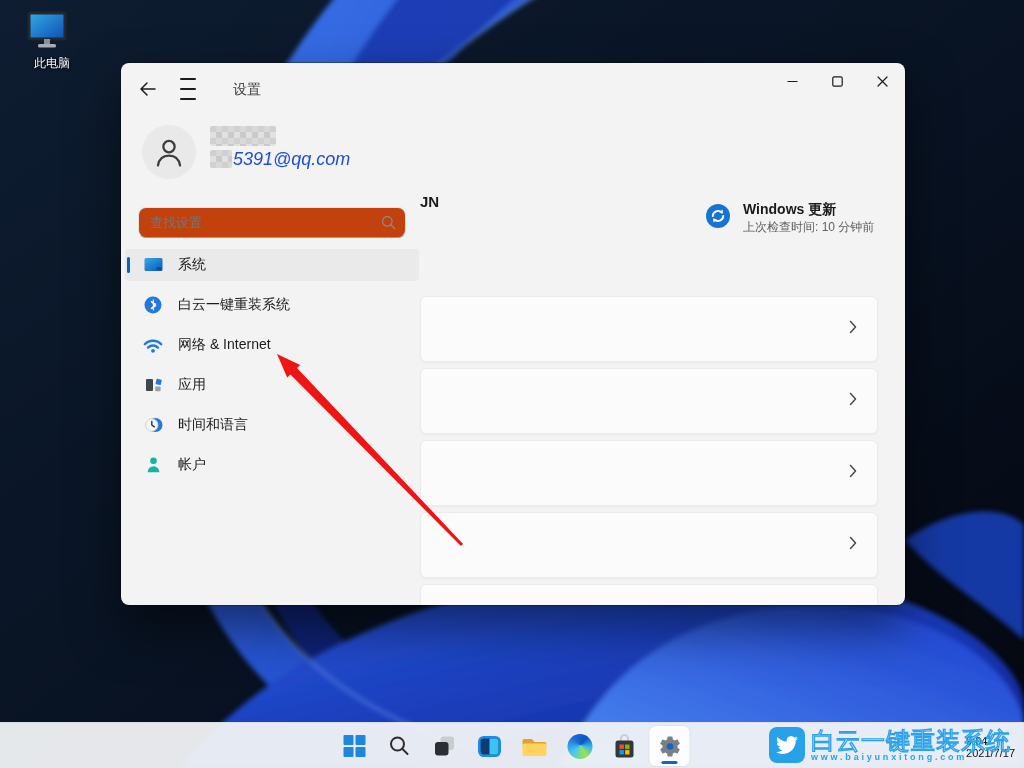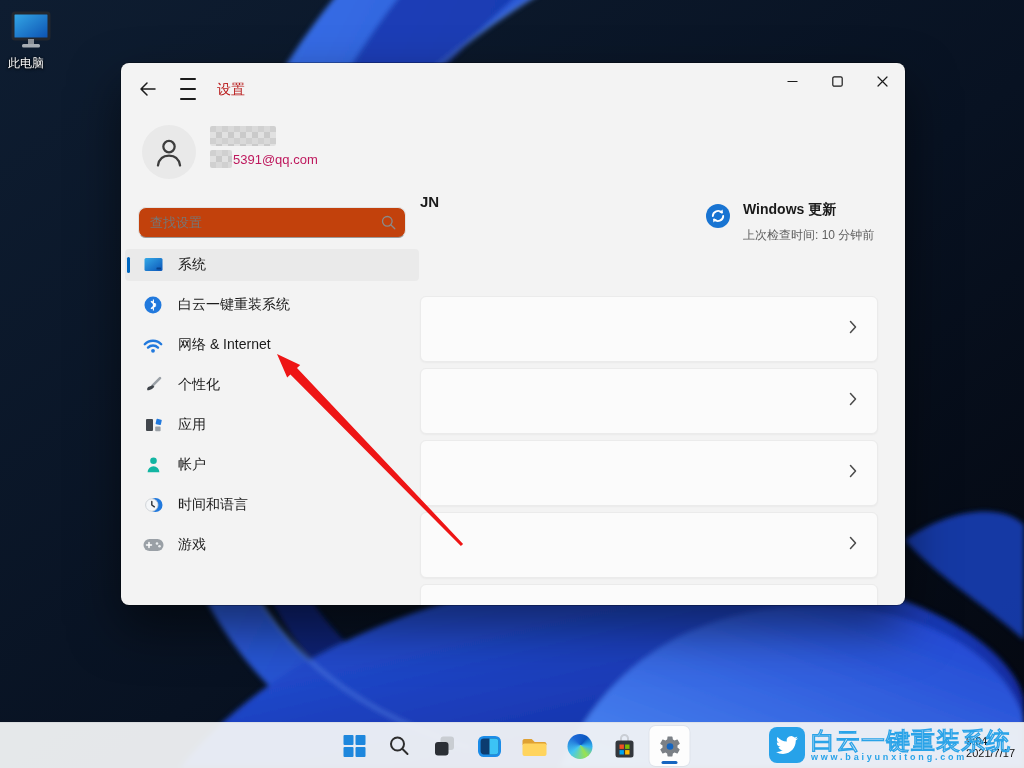--- a/index.html
+++ b/index.html
@@ -4,47 +4,47 @@
 <style>
   * { margin:0; padding:0; box-sizing:border-box; }
   html,body { width:1024px; height:768px; overflow:hidden; }
   body { font-family:"Liberation Sans","DejaVu Sans",sans-serif; }
   #stage { position:relative; width:1024px; height:768px; overflow:hidden; background:#070d1a; }
 
   
   .wallpaper { position:absolute; inset:0; z-index:0; }
 
   
-  .desktop-icon { position:absolute; left:8px; top:10px; width:62px; z-index:1; text-align:left; cursor:default; }
+  .desktop-icon { position:absolute; left:8px; top:10px; width:62px; z-index:1; text-align:right; cursor:default; }
   .desktop-icon .dlabel { display:block; margin-top:1px; font-size:12px; color:#fff; text-shadow:0 1px 3px rgba(0,0,0,.95), 0 0 2px rgba(0,0,0,.8); }
 
   
   .win { position:absolute; left:121px; top:63px; width:784px; height:542px; z-index:3;
          background:#f3f3f3; border-radius:8px; overflow:hidden;
          box-shadow:0 0 0 1px rgba(0,0,0,.28), 0 22px 50px rgba(0,0,0,.5); } 
 
   .win .back { position:absolute; left:14px; top:13px; width:26px; height:26px; display:grid; place-items:center; }
   .win .hamburger { position:absolute; left:54px; top:13px; width:26px; height:26px; display:grid; place-items:center; }
   .hamburger i { display:block; width:16px; height:2px; background:#1b1b1b; border-radius:1px; }
   .hamburger i + i { margin-top:4px; }
-  .win-title { position:absolute; left:96px; top:18px; font-size:14px; color:#b91c1c; }
+  .win-title { position:absolute; left:112px; top:18px; font-size:14px; color:#404040; }
 
   .win-controls { position:absolute; right:0; top:0; display:flex; }
   .win-controls .wbtn { width:45px; height:36px; display:grid; place-items:center; }
 
   .avatar { position:absolute; left:21px; top:62px; width:54px; height:54px; border-radius:50%;
             background:#e9e9e9; display:grid; place-items:center; }
 
   .mosaic { background:
       conic-gradient(#d8d8d8 90deg,#c8c8c8 0 180deg,#e1e1e1 0 270deg,#cfcfcf 0);
       background-size:12px 12px; border-radius:2px; opacity:.95; }
   .name-mosaic { position:absolute; left:89px; top:63px; width:66px; height:20px; }
   .email-row { position:absolute; left:89px; top:86px; height:20px; display:flex; align-items:center; }
   .email-mosaic { width:22px; height:18px; margin-right:1px; }
-  .email-text { font-size:13px; color:#be185d; }
+  .email-text { font-size:18px; color:#1d4ed8;font-style:italic; }
 
   .search-box { position:absolute; left:17px; top:144px; width:268px; height:31px;
       background:#c2410c; border:1px solid #e3e3e3; border-bottom:1px solid #9b9b9b; border-radius:8px; }
   .search-box input { position:absolute; inset:0; border:0; outline:0; background:transparent;
       padding:0 34px 0 11px; font-size:13px; color:#1b1b1b; font-family:inherit; }
   .search-box input::placeholder { color:#767676; }
   .search-box .sicon { position:absolute; right:9px; top:7px; }
 
   .nav { position:absolute; left:4px; top:186px; width:294px; }
   .nav-item { position:relative; height:32px; margin-bottom:8px; border-radius:4px;
@@ -55,21 +55,21 @@
       border-radius:2px; background:#0067c0; }
   .nav-ic { width:20px; height:20px; margin-left:18px; display:grid; place-items:center; flex:none; }
   .nav-label { margin-left:15px; font-size:14px; color:#1b1b1b; white-space:nowrap; }
 
   .device-name { position:absolute; left:299px; top:130px; font-size:15px; font-weight:600; color:#1a1a1a; }
 
   .update { position:absolute; left:584px; top:138px; display:flex; }
   .update-ic { width:26px; height:26px; flex:none; margin-top:2px; }
   .update-txt { margin-left:12px; }
   .update-title { font-size:14px; font-weight:600; color:#1a1a1a; }
-  .update-status { margin-top:8px; font-size:12px; color:#5f5f5f; }
+  .update-status { margin-top:0; font-size:12px; color:#5f5f5f; }
 
   .card { position:absolute; left:299px; width:458px; height:66px;
       background:#fbfbfb; border:1px solid #ebebeb; border-radius:6px;
       box-shadow:0 1px 2px rgba(0,0,0,.04); cursor:pointer; }
   .card .chev { position:absolute; right:20px; top:50%; transform:translateY(-50%); }
 
   
   .taskbar { position:absolute; left:0; top:722px; width:1024px; height:46px; z-index:5;
       background:rgba(241,243,245,.95); border-top:1px solid rgba(0,0,0,.05); }
   .tb-center { position:absolute; left:50%; top:3px; transform:translateX(-50%); display:flex; gap:5px; }
@@ -244,73 +244,53 @@
         <span class="nav-ic">
           <svg width="20" height="16" viewBox="0 0 20 16">
             <path d="M1.8 7.2 C6 2.6 14 2.6 18.2 7.2" fill="none" stroke="#2179dd" stroke-width="2.4" stroke-linecap="round"></path>
             <path d="M5 10.6 C7.8 7.8 12.2 7.8 15 10.6" fill="none" stroke="#2179dd" stroke-width="2.4" stroke-linecap="round"></path>
             <circle cx="10" cy="13.8" r="1.9" fill="#2179dd"></circle>
           </svg>
         </span>
         <span class="nav-label">网络 &amp; Internet</span>
       </div>
 
-      <div class="nav-item">
-        <span class="nav-ic">
-          <svg width="18" height="18" viewBox="0 0 18 18">
-            <path d="M16 2.2 L8.5 9.7" stroke="#9aa0a6" stroke-width="2.6" stroke-linecap="round"></path>
-            <path d="M8.8 9.2 L5.4 10.4 a3.2 3.2 0 0 0 -2.1 3.9 c2.1 -0.2 3.9 -0.4 5.3 -1.8 l1.8 -1.7 z" fill="#3f444a"></path>
-          </svg>
-        </span>
-        <span class="nav-label">个性化</span>
-      </div>
 
       <div class="nav-item">
         <span class="nav-ic">
           <svg width="18" height="18" viewBox="0 0 18 18">
             <rect x="2" y="3" width="7" height="12" rx="1" fill="#41464c"></rect>
             <rect x="12" y="3.2" width="5.4" height="5.4" rx="0.8" fill="#2179dd" transform="rotate(12 14.7 5.9)"></rect>
             <rect x="11.2" y="10.6" width="5.4" height="4.6" rx="0.8" fill="#9aa0a6"></rect>
           </svg>
         </span>
         <span class="nav-label">应用</span>
       </div>
 
       <div class="nav-item">
         <span class="nav-ic">
-          <svg width="17" height="18" viewBox="0 0 17 18">
-            <circle cx="8.5" cy="4.8" r="3.3" fill="#12b5a2"></circle>
-            <path d="M2.6 16.2 a5.9 5.9 0 0 1 11.8 0 z" fill="#12b5a2"></path>
-          </svg>
-        </span>
-        <span class="nav-label">帐户</span>
-      </div>
-
-      <div class="nav-item">
-        <span class="nav-ic">
           <svg width="19" height="18" viewBox="0 0 19 18">
             <circle cx="11.5" cy="9" r="7" fill="#2179dd"></circle>
             <circle cx="7.8" cy="9" r="6.2" fill="#f4f6f8" stroke="#c6cbd1" stroke-width="0.8"></circle>
             <path d="M7.8 9 V5.4 M7.8 9 L10.4 10.8" stroke="#2b3035" stroke-width="1.4" stroke-linecap="round"></path>
           </svg>
         </span>
         <span class="nav-label">时间和语言</span>
       </div>
 
       <div class="nav-item">
         <span class="nav-ic">
-          <svg width="21" height="14" viewBox="0 0 21 14">
-            <rect x="0.5" y="1" width="20" height="12" rx="6" fill="#9aa0a6"></rect>
-            <path d="M6 4.5 V9.5 M3.5 7 H8.5" stroke="#fff" stroke-width="1.5" stroke-linecap="round"></path>
-            <circle cx="14" cy="5.5" r="1.3" fill="#eceff1"></circle>
-            <circle cx="16.5" cy="8.3" r="1.3" fill="#eceff1"></circle>
-          </svg>
-        </span>
-        <span class="nav-label">游戏</span>
-      </div>
+          <svg width="17" height="18" viewBox="0 0 17 18">
+            <circle cx="8.5" cy="4.8" r="3.3" fill="#12b5a2"></circle>
+            <path d="M2.6 16.2 a5.9 5.9 0 0 1 11.8 0 z" fill="#12b5a2"></path>
+          </svg>
+        </span>
+        <span class="nav-label">帐户</span>
+      </div>
+
 
 
     </div>
 
     <div class="device-name">JN</div>
 
     <div class="update">
       <span class="update-ic">
         <svg width="26" height="26" viewBox="0 0 26 26">
           <circle cx="13" cy="13" r="12" fill="#1874d2"></circle>

